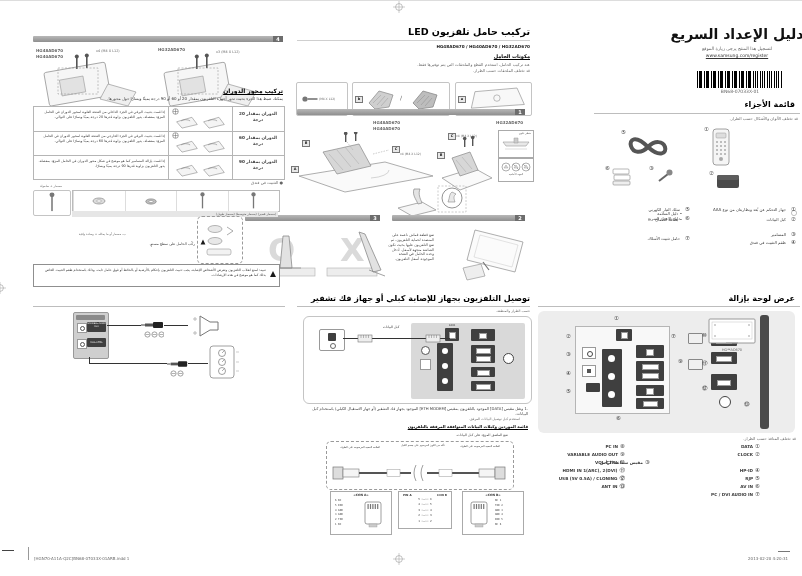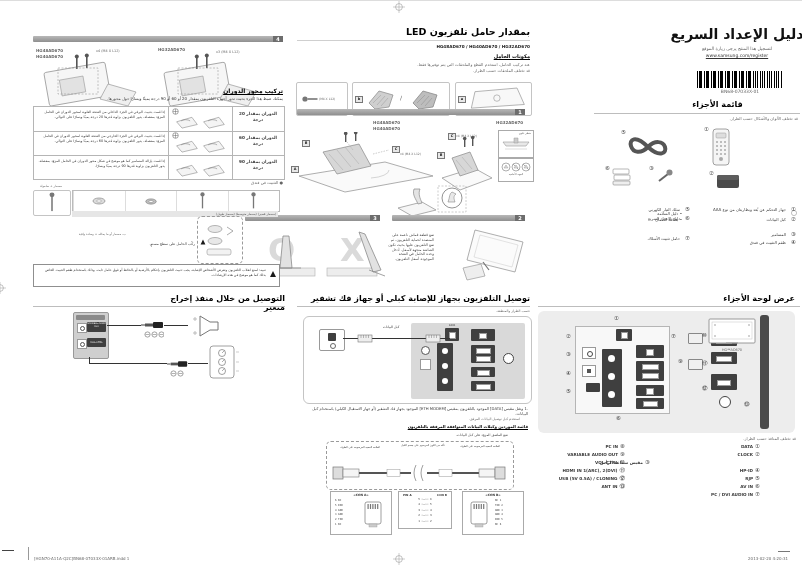--- a/index.html
+++ b/index.html
@@ -63,21 +63,21 @@
   <div class="abs" style="left:2px;top:550px;width:12px;height:1.4px;background:#444;"></div>
   <div class="abs" style="left:28px;top:547px;width:0.8px;height:13px;background:#999;"></div>
   <div class="abs" style="left:778px;top:551px;width:12px;height:1px;background:#777;"></div>
 
   <div class="abs ar tc" style="left:662px;top:26px;width:150px;font-size:14px;font-weight:900;color:#111;">دليل الإعداد السريع</div>
   <div class="abs ar tc t45 g" style="left:662px;top:46px;width:150px;">لتسجيل هذا المنتج يرجى زيارة الموقع</div>
   <div class="abs tc t45" style="left:662px;top:53px;width:150px;text-decoration:underline;color:#333;">www.samsung.com/register</div>
   <div class="abs barcode" style="left:697px;top:71px;width:86px;height:17px;"></div>
   <div class="abs tc t45 g" style="left:697px;top:89px;width:86px;">BN68-07033X-01</div>
 
-  <div class="abs ar tar hd" style="left:640px;top:100px;width:155px;text-align:center;">قائمة الأجزاء</div>
+  <div class="abs ar tar hd" style="left:640px;top:100px;width:155px;">قائمة الأجزاء</div>
   <div class="abs rule" style="left:594px;top:113px;width:206px;"></div>
   <div class="abs ar tar t4 g" style="left:640px;top:116px;width:158px;">قد تختلف الألوان والأشكال حسب الطراز.</div>
 
   <span class="abs cnum" style="left:704px;top:127px;">①</span>
   <svg class="abs" style="left:712px;top:128px;" width="18" height="38" viewBox="0 0 18 38">
       <rect x="1" y="1" width="16" height="36" rx="3" fill="#f5f5f5" stroke="#8a8a8a" stroke-width="0.8"></rect>
       <rect x="4" y="5" width="10" height="5" rx="1" fill="#ddd" stroke="#999" stroke-width="0.5"></rect>
       <g fill="#aaa">
         <circle cx="5" cy="14" r="1"></circle>
         <circle cx="9" cy="14" r="1"></circle>
@@ -119,21 +119,21 @@
   <div class="abs ar tar" style="left:648px;top:206px;width:148px;"><span class="cnum">②</span> <span class="t4">كبل البيانات</span></div>
   <div class="abs ar tar" style="left:648px;top:221px;width:148px;"><span class="cnum">③</span> <span class="t4">المسامير</span></div>
   <div class="abs ar tar" style="left:648px;top:229px;width:148px;"><span class="cnum">④</span> <span class="t4">طقم التثبيت في فندق</span></div>
 
   <div class="abs ar tar" style="left:590px;top:196px;width:100px;"><span class="cnum">⑤</span> <span class="t4">سلك التيار الكهربي</span></div>
   <div class="abs ar tar" style="left:590px;top:205px;width:100px;"><span class="cnum">⑥</span> <span class="t4">دليل الإعداد السريع</span></div>
   <div class="abs ar tar t4" style="left:590px;top:211px;width:92px;">• <span>دليل السلامة</span></div>
   <div class="abs ar tar t4" style="left:590px;top:217px;width:92px;">• <span>بطاقة الضمان</span></div>
   <div class="abs ar tar" style="left:590px;top:225px;width:100px;"><span class="cnum">⑦</span> <span class="t4">حامل تثبيت الأسلاك</span></div>
 
-  <div class="abs ar tar hd" style="left:660px;top:294px;width:135px;">عرض لوحة الأجزاء</div>
+  <div class="abs ar tar hd" style="left:660px;top:294px;width:135px;">عرض لوحة بإزالة</div>
   <div class="abs rule" style="left:538px;top:306px;width:262px;"></div>
   <div class="abs" style="left:538px;top:311px;width:257px;height:122px;background:#ededed;border-radius:6px;">
     <div class="abs" style="left:37px;top:15px;width:93px;height:86px;background:#f8f8f8;border:0.6px solid #b5b5b5;">
       <div class="dark" style="left:40px;top:2px;width:16px;height:12px;">
           <span class="wsq" style="left:5px;top:3px;width:5px;height:5px;"></span>
         </div>
       <div class="wsq" style="left:6px;top:20px;width:12px;height:10px;">
           <span class="abs" style="left:3.5px;top:2.5px;width:4px;height:4px;border:0.8px solid #444;border-radius:50%;"></span>
         </div>
       <div class="wsq" style="left:6px;top:38px;width:12px;height:10px;">
@@ -250,21 +250,21 @@
     </div>
   <div class="abs flexr" style="left:470px;top:476px;width:155px;">
       <span class="t42 b">USB (5V 0.5A) / CLONING</span>
       <span class="cnum">⑫</span>
     </div>
   <div class="abs flexr" style="left:470px;top:484px;width:155px;">
       <span class="t42 b">ANT IN</span>
       <span class="cnum">⑬</span>
     </div>
 
-  <div class="abs ar tar" style="left:330px;top:26px;width:200px;font-size:9.5px;font-weight:bold;color:#000;">بمقدار حامل تلفزيون LED</div>
+  <div class="abs ar tar" style="left:330px;top:26px;width:200px;font-size:9.5px;font-weight:bold;color:#000;">تركيب حامل تلفزيون LED</div>
   <div class="abs thin" style="left:297px;top:40px;width:233px;"></div>
   <div class="abs tar t42 b" style="left:330px;top:44px;width:200px;color:#222;">HG48AD670 / HG40AD670 / HG32AD670</div>
   <div class="abs ar tar t5 b" style="left:430px;top:53px;width:100px;text-decoration:underline;color:#000;">مكونات الحامل</div>
   <div class="abs ar tar t4 g" style="left:320px;top:62px;width:210px;">عند تركيب الحامل، استخدم القطع والملحقات التي يتم توفيرها فقط.</div>
   <div class="abs ar tar t4 g" style="left:320px;top:68px;width:210px;">قد تختلف الملحقات حسب الطراز.</div>
 
   <div class="abs pbox" style="left:455px;top:82px;width:75px;height:32px;">
     <span class="tagbox abs" style="left:2px;top:13px;">a</span>
     <svg style="margin:2px 0 0 8px;" width="64" height="28" viewBox="0 0 70 28">
         <path d="M12 6 L58 2 L66 20 L8 24 Z" fill="#f8f8f8" stroke="#999" stroke-width="0.8"></path>
@@ -700,21 +700,20 @@
     <div class="abs" style="left:32px;top:7px;font-size:2.6px;line-height:1.85;color:#444;font-family:'DejaVu Sans Mono',monospace;">
       <div>NC  1</div>
       <div>TXD  2</div>
       <div>GND  3</div>
       <div>GND  4</div>
       <div>RXD  5</div>
       <div>NC  6</div>
     </div>
   </div>
 
-  <div class="abs ar tar hd" style="left:150px;top:294px;width:135px;">التوصيل من خلال منفذ إخراج متغير</div>
   <div class="abs rule" style="left:33px;top:306px;width:252px;"></div>
   <div class="abs" style="left:73px;top:312px;width:34px;height:45px;background:#cfcfcf;border:0.5px solid #999;border-radius:2px;">
     <div class="abs" style="left:2px;top:2px;width:29px;height:5px;background:#8a8a8a;border-radius:1px;"></div>
     <div class="wsq" style="left:3px;top:10px;width:8px;height:8px;">
         <span class="abs" style="left:2px;top:2px;width:3px;height:3px;border:0.7px solid #555;border-radius:50%;"></span>
       </div>
     <div class="dark tc" style="left:13px;top:9px;width:19px;height:10px;color:#fff;font-size:2.2px;line-height:1.2;padding-top:1px;box-sizing:border-box;overflow:hidden;">VARIABLE AUDIO OUT</div>
     <div class="wsq" style="left:3px;top:26px;width:8px;height:8px;">
         <span class="abs" style="left:2px;top:2px;width:3px;height:3px;border:0.7px solid #555;border-radius:50%;"></span>
       </div>

